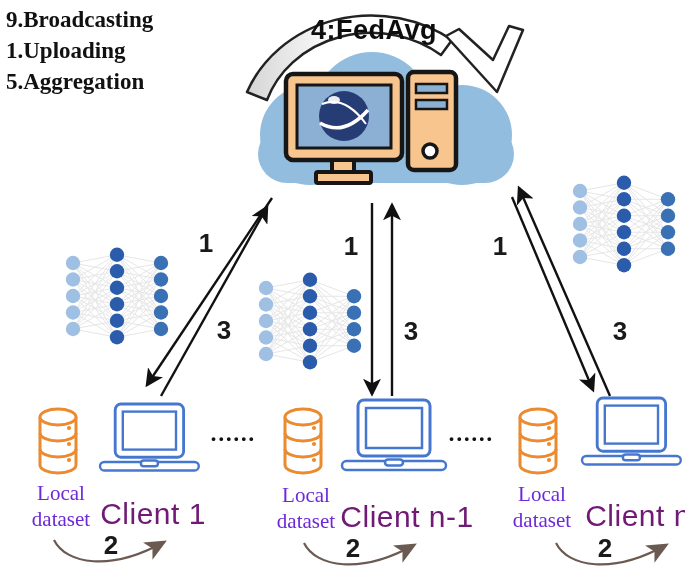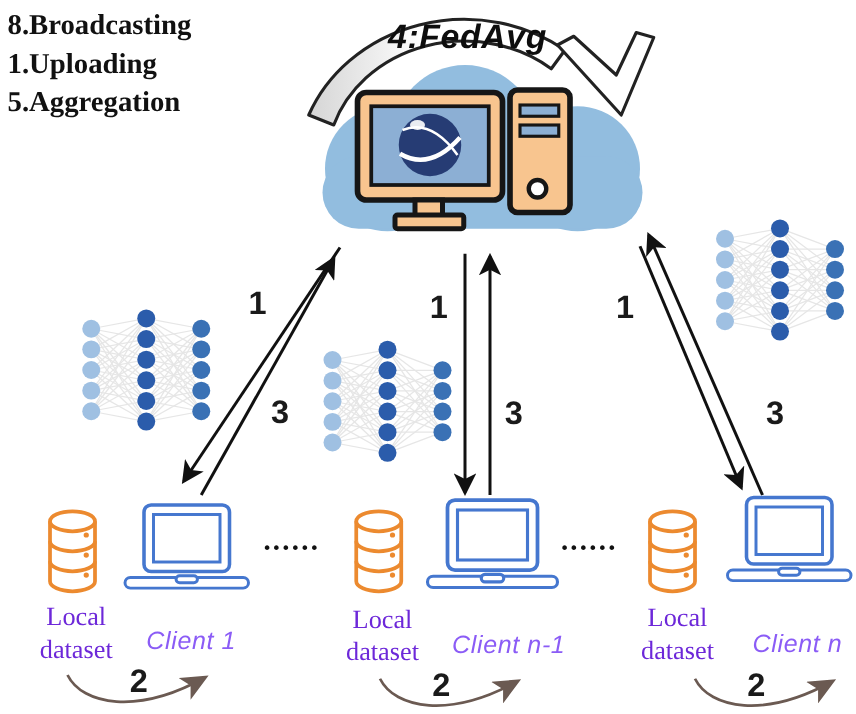--- a/index.html
+++ b/index.html
@@ -3,23 +3,23 @@
 <meta charset="utf-8">
 <style>
   html,body{margin:0;padding:0;background:#fff;}
   #canvas{position:relative;width:685px;height:571px;background:#fff;overflow:hidden;
           font-family:"Liberation Sans",sans-serif;}
   #diagram-svg{position:absolute;left:0;top:0;}
   .txt{position:absolute;white-space:nowrap;color:#161616;}
   .center{transform:translate(-50%,-50%);}
   .legend{left:6px;top:4px;font-family:"Liberation Serif",serif;font-weight:bold;
           font-size:23px;line-height:31px;color:#111;}
-  .fedavg{font-size:27px;font-weight:bold;color:#0d0d0d;letter-spacing:.5px;font-style:italic;}
+  .fedavg{font-size:27px;font-weight:bold;color:#0d0d0d;letter-spacing:.5px;}
   .stepnum{font-size:26px;font-weight:bold;color:#1a1a1a;}
-  .clientname{font-size:20px;color:#8b5cf6;letter-spacing:.5px;font-style:italic;}
+  .clientname{font-size:30px;color:#701a75;letter-spacing:.5px;}
   .dataset{font-family:"Liberation Serif",serif;font-size:21px;line-height:26px;
            color:#6d28d9;text-align:center;white-space:normal;width:82px;}
   .dots{font-size:13px;font-weight:bold;letter-spacing:3px;color:#111;}
 </style>
 </head>
 <body>
 
 <div id="canvas">
 
 <svg id="diagram-svg" width="685" height="571" viewBox="0 0 685 571">
@@ -319,21 +319,21 @@
   <use href="#laptop" transform="translate(100,404) scale(0.95)"></use>
   <use href="#laptop" transform="translate(342,400)"></use>
   <use href="#laptop" transform="translate(582,398) scale(0.95)"></use>
 
   <use href="#upd" transform="translate(52,536)"></use>
   <use href="#upd" transform="translate(302,539)"></use>
   <use href="#upd" transform="translate(554,539)"></use>
 </svg>
 
 <div class="txt legend">
-  <div>8.Broadcasting</div>
+  <div>9.Broadcasting</div>
   <div>1.Uploading</div>
   <div>5.Aggregation</div>
 </div>
 
 <div class="txt center fedavg" style="left:374px;top:30px">4:FedAvg</div>
 
 <div class="txt center stepnum" style="left:206px;top:243px">1</div>
 <div class="txt center stepnum" style="left:351px;top:246px">1</div>
 <div class="txt center stepnum" style="left:500px;top:246px">1</div>
 

